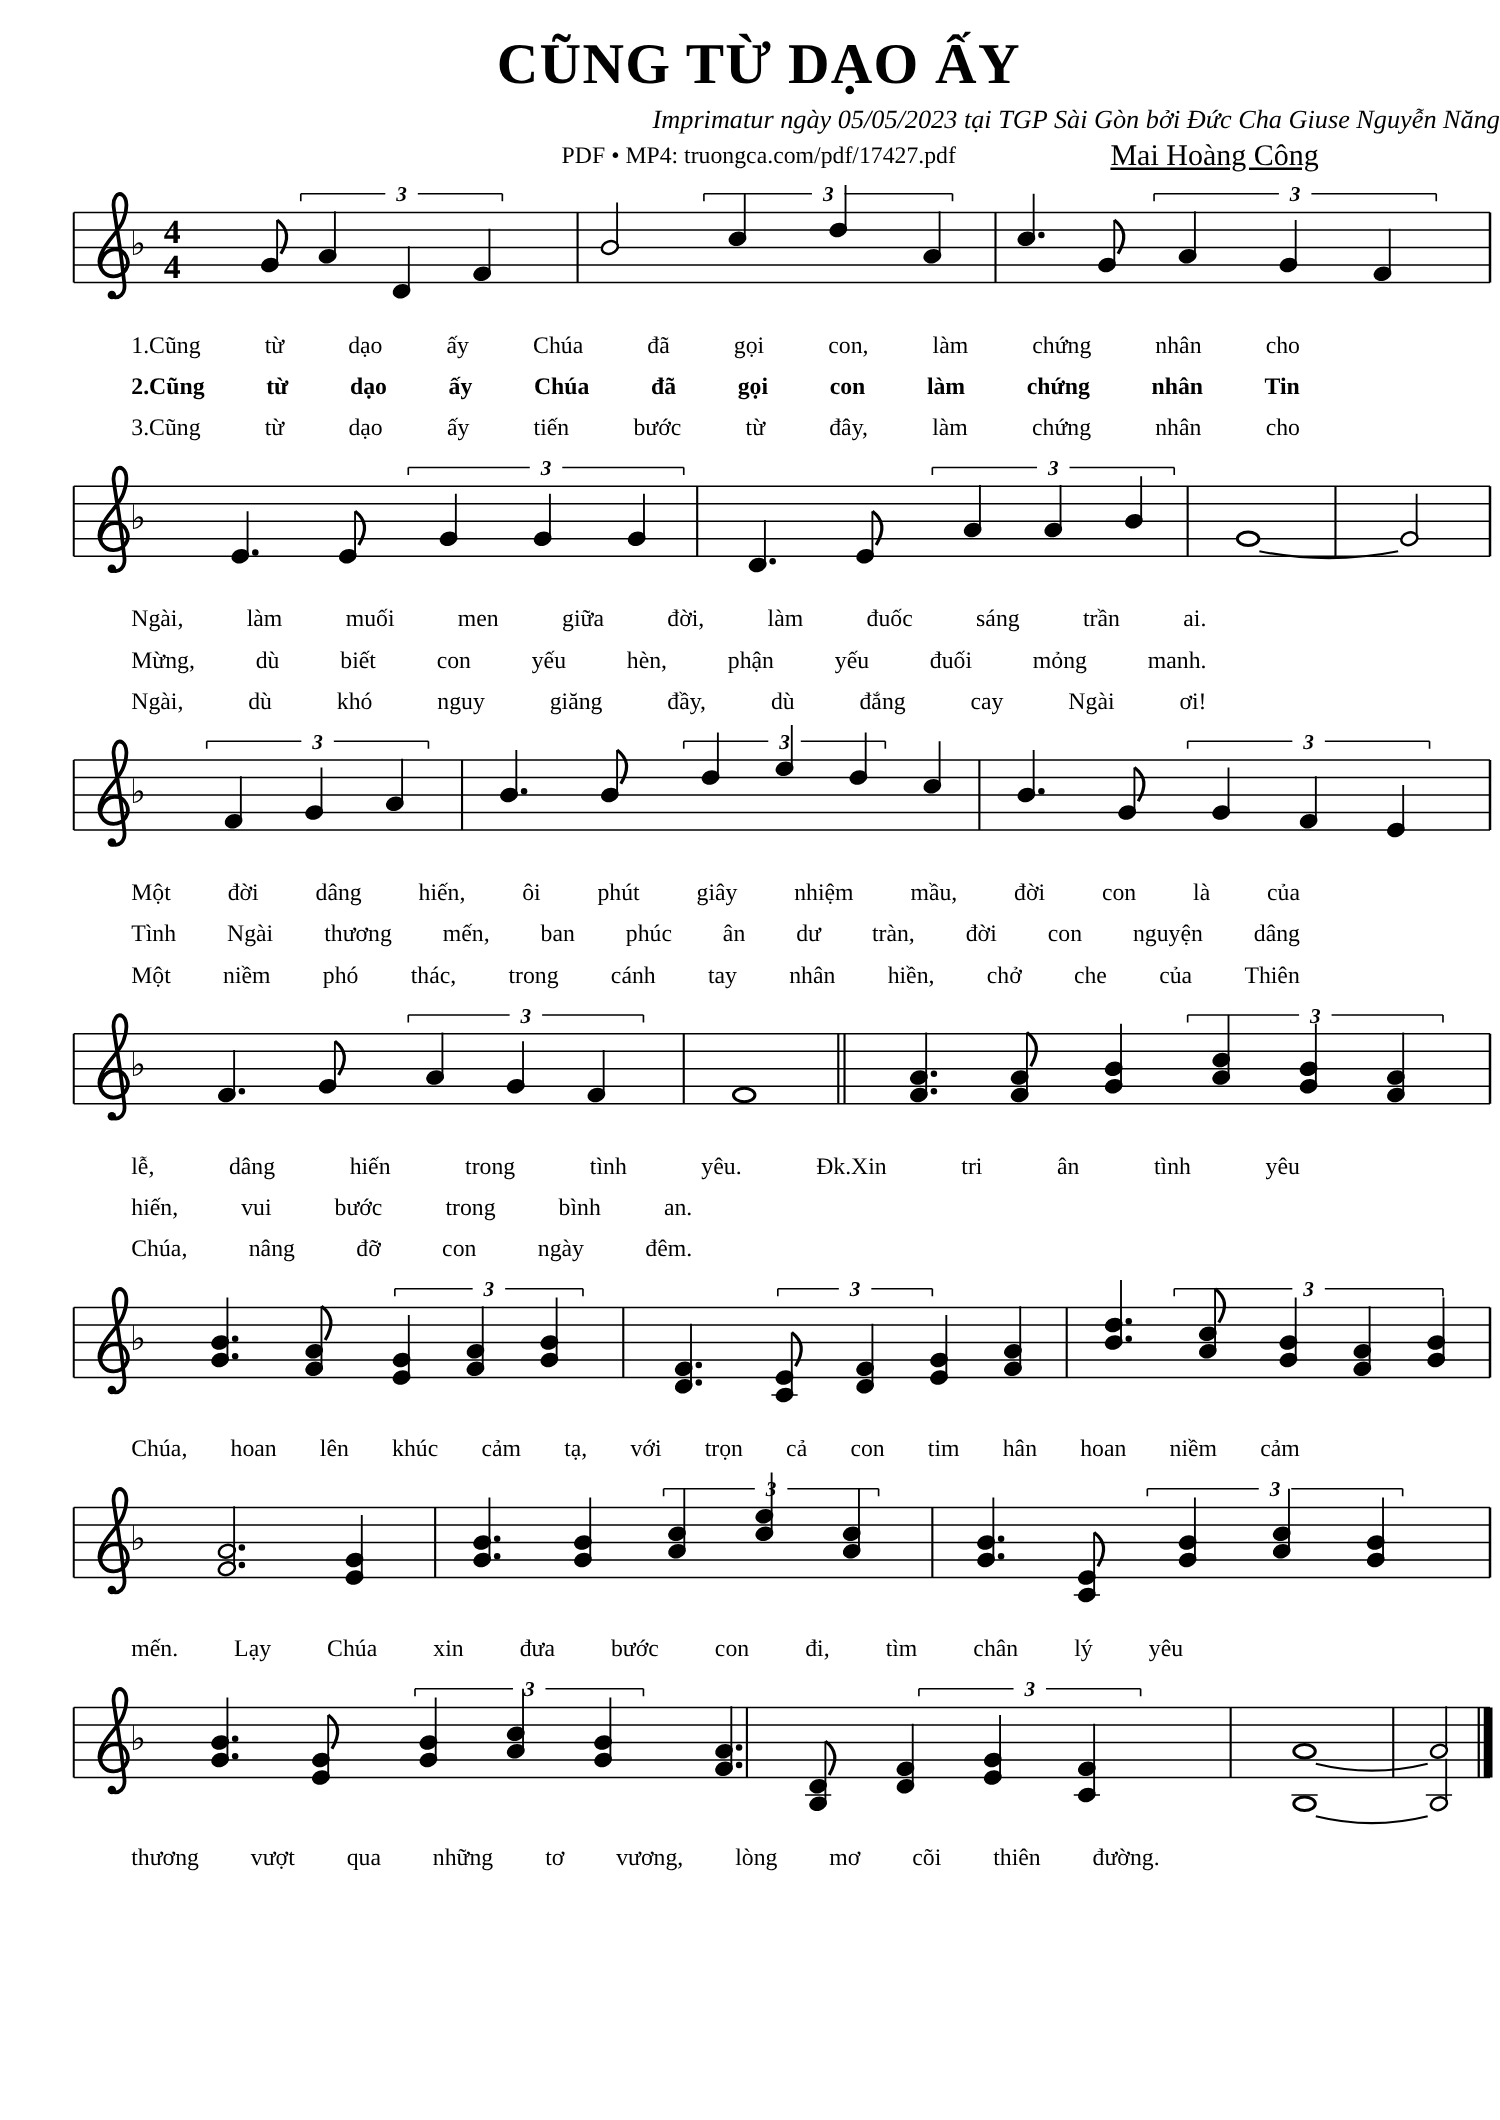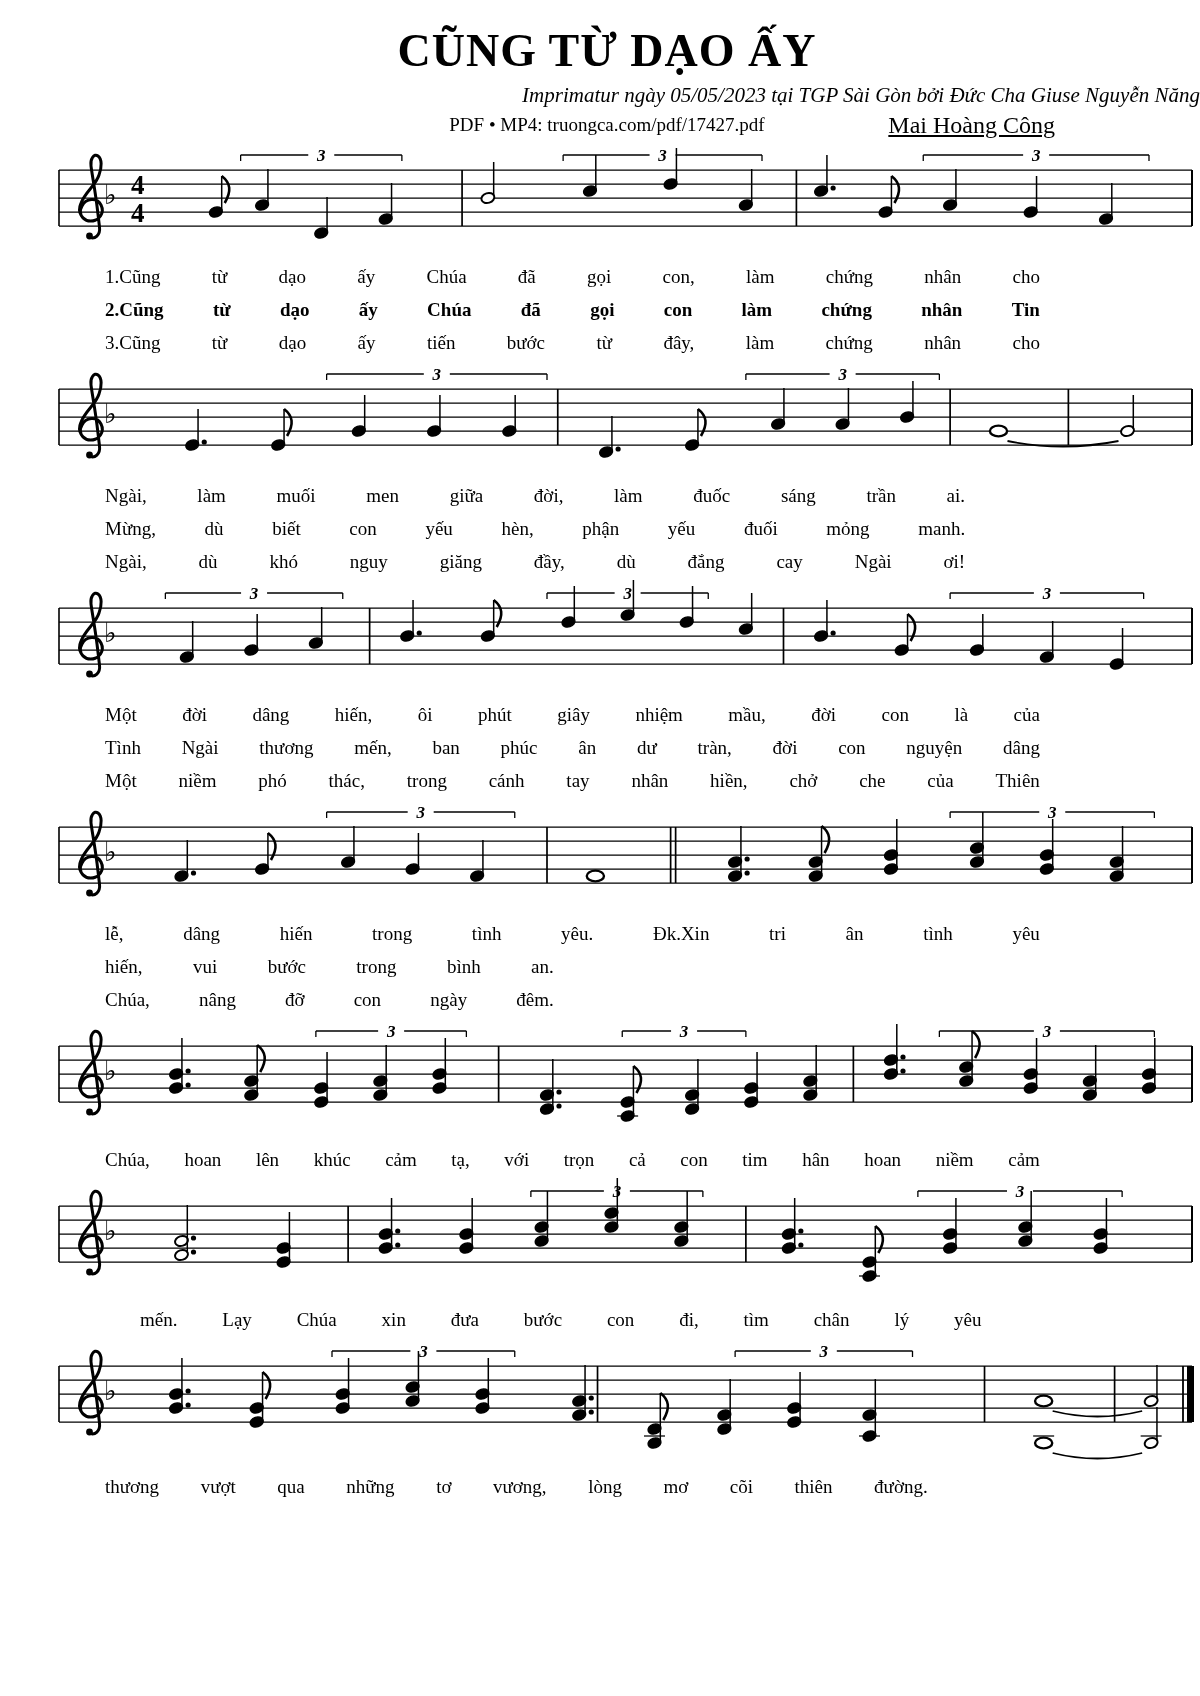--- a/index.html
+++ b/index.html
@@ -629,21 +629,21 @@
           <line x1="898.925" y1="68" x2="898.925" y2="20" stroke="#000" stroke-width="1.5"></line>
           <ellipse cx="968.375" cy="49" rx="6.6" ry="4.9" transform="rotate(-18 968.375 49)" fill="#000" stroke="#000" stroke-width="1.4"></ellipse>
           <ellipse cx="968.375" cy="63" rx="6.6" ry="4.9" transform="rotate(-18 968.375 63)" fill="#000" stroke="#000" stroke-width="1.4"></ellipse>
           <line x1="974.175" y1="61" x2="974.175" y2="13" stroke="#000" stroke-width="1.5"></line>
           <ellipse cx="1043.625" cy="56" rx="6.6" ry="4.9" transform="rotate(-18 1043.625 56)" fill="#000" stroke="#000" stroke-width="1.4"></ellipse>
           <ellipse cx="1043.625" cy="70" rx="6.6" ry="4.9" transform="rotate(-18 1043.625 70)" fill="#000" stroke="#000" stroke-width="1.4"></ellipse>
           <line x1="1049.425" y1="68" x2="1049.425" y2="20" stroke="#000" stroke-width="1.5"></line>
           <line x1="1135" y1="28" x2="1135" y2="84" stroke="#000" stroke-width="2"></line>
         </svg>
         <div class="lyrics">
-          <div class="lyric-line" style="width: 90%; margin-left: 35px;">
+          <div class="lyric-line" style="width: 90%;">
             <span class="word">mến.</span>
             <span class="word">Lạy</span>
             <span class="word">Chúa</span>
             <span class="word">xin</span>
             <span class="word">đưa</span>
             <span class="word">bước</span>
             <span class="word">con</span>
             <span class="word">đi,</span>
             <span class="word">tìm</span>
             <span class="word">chân</span>

